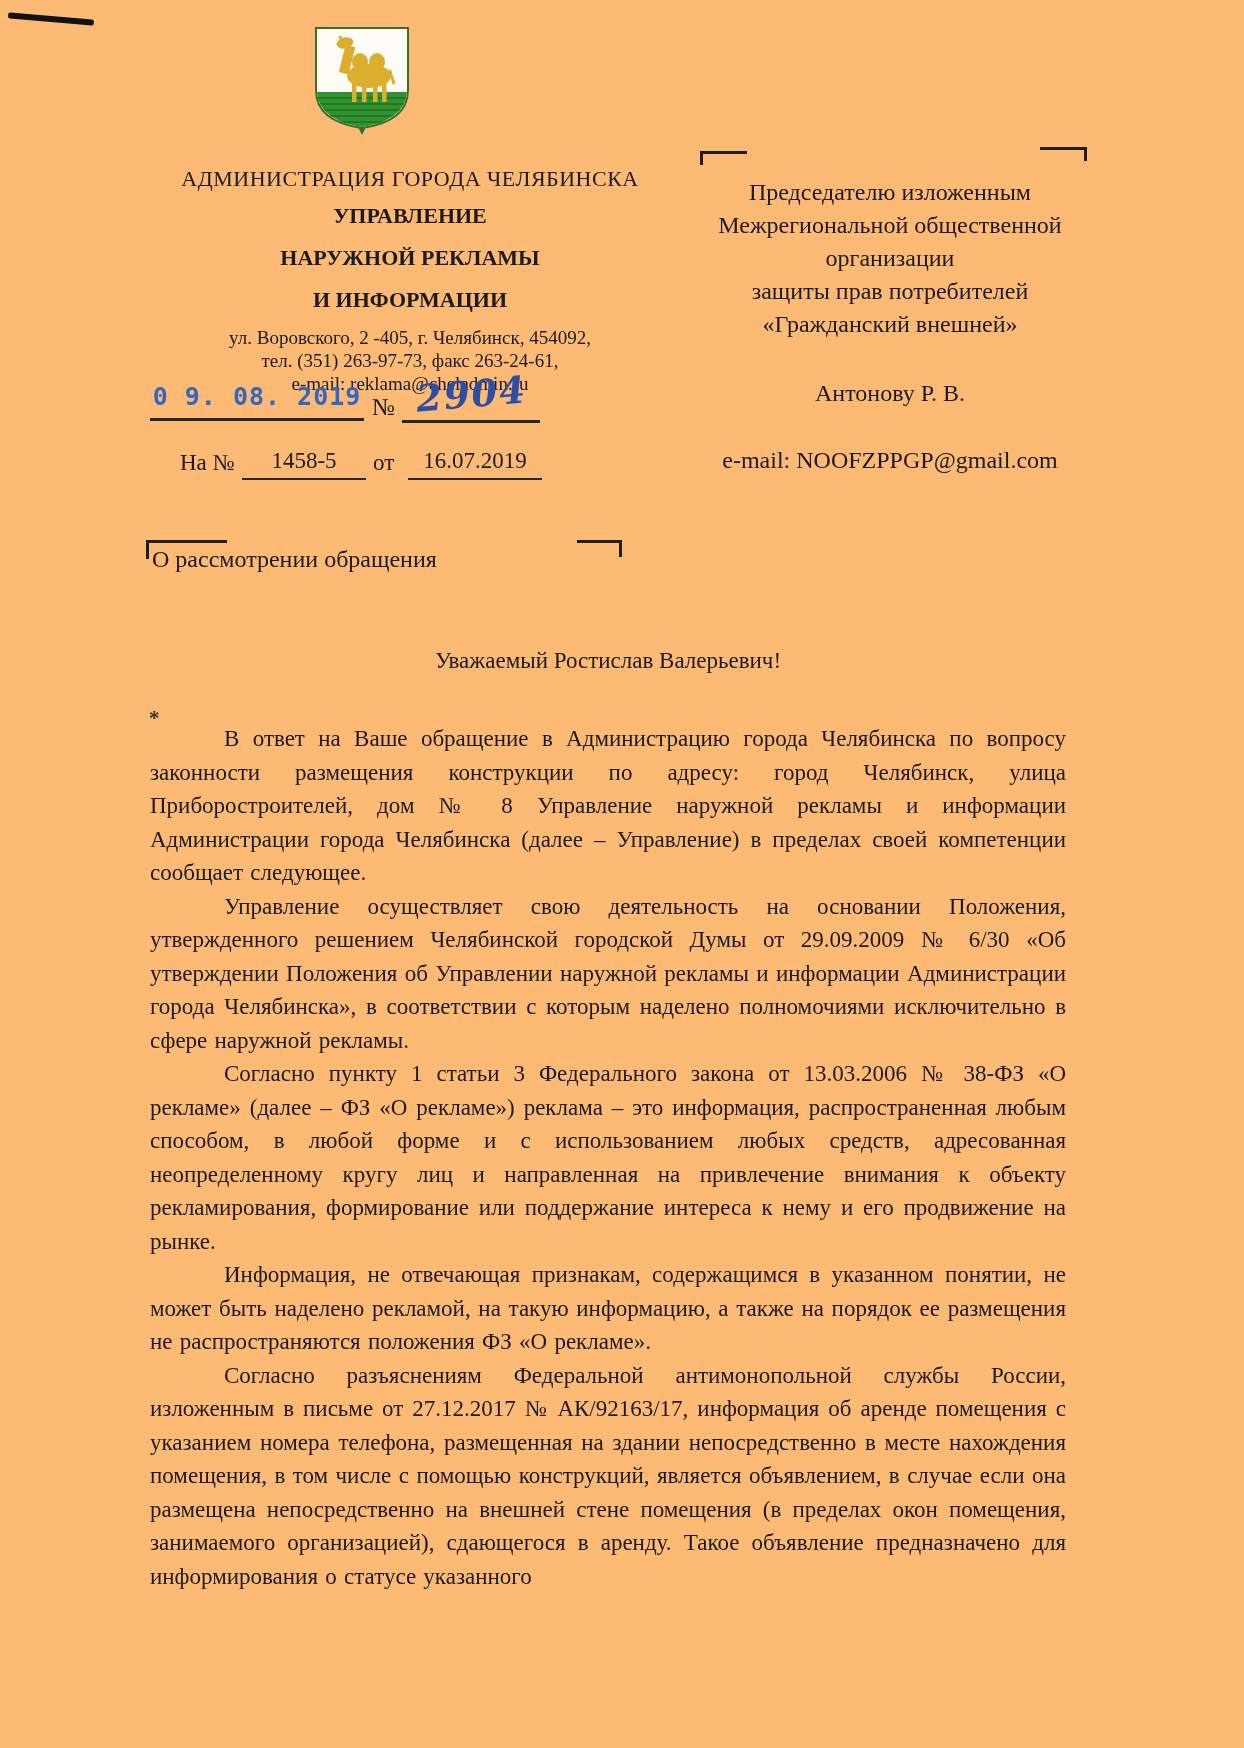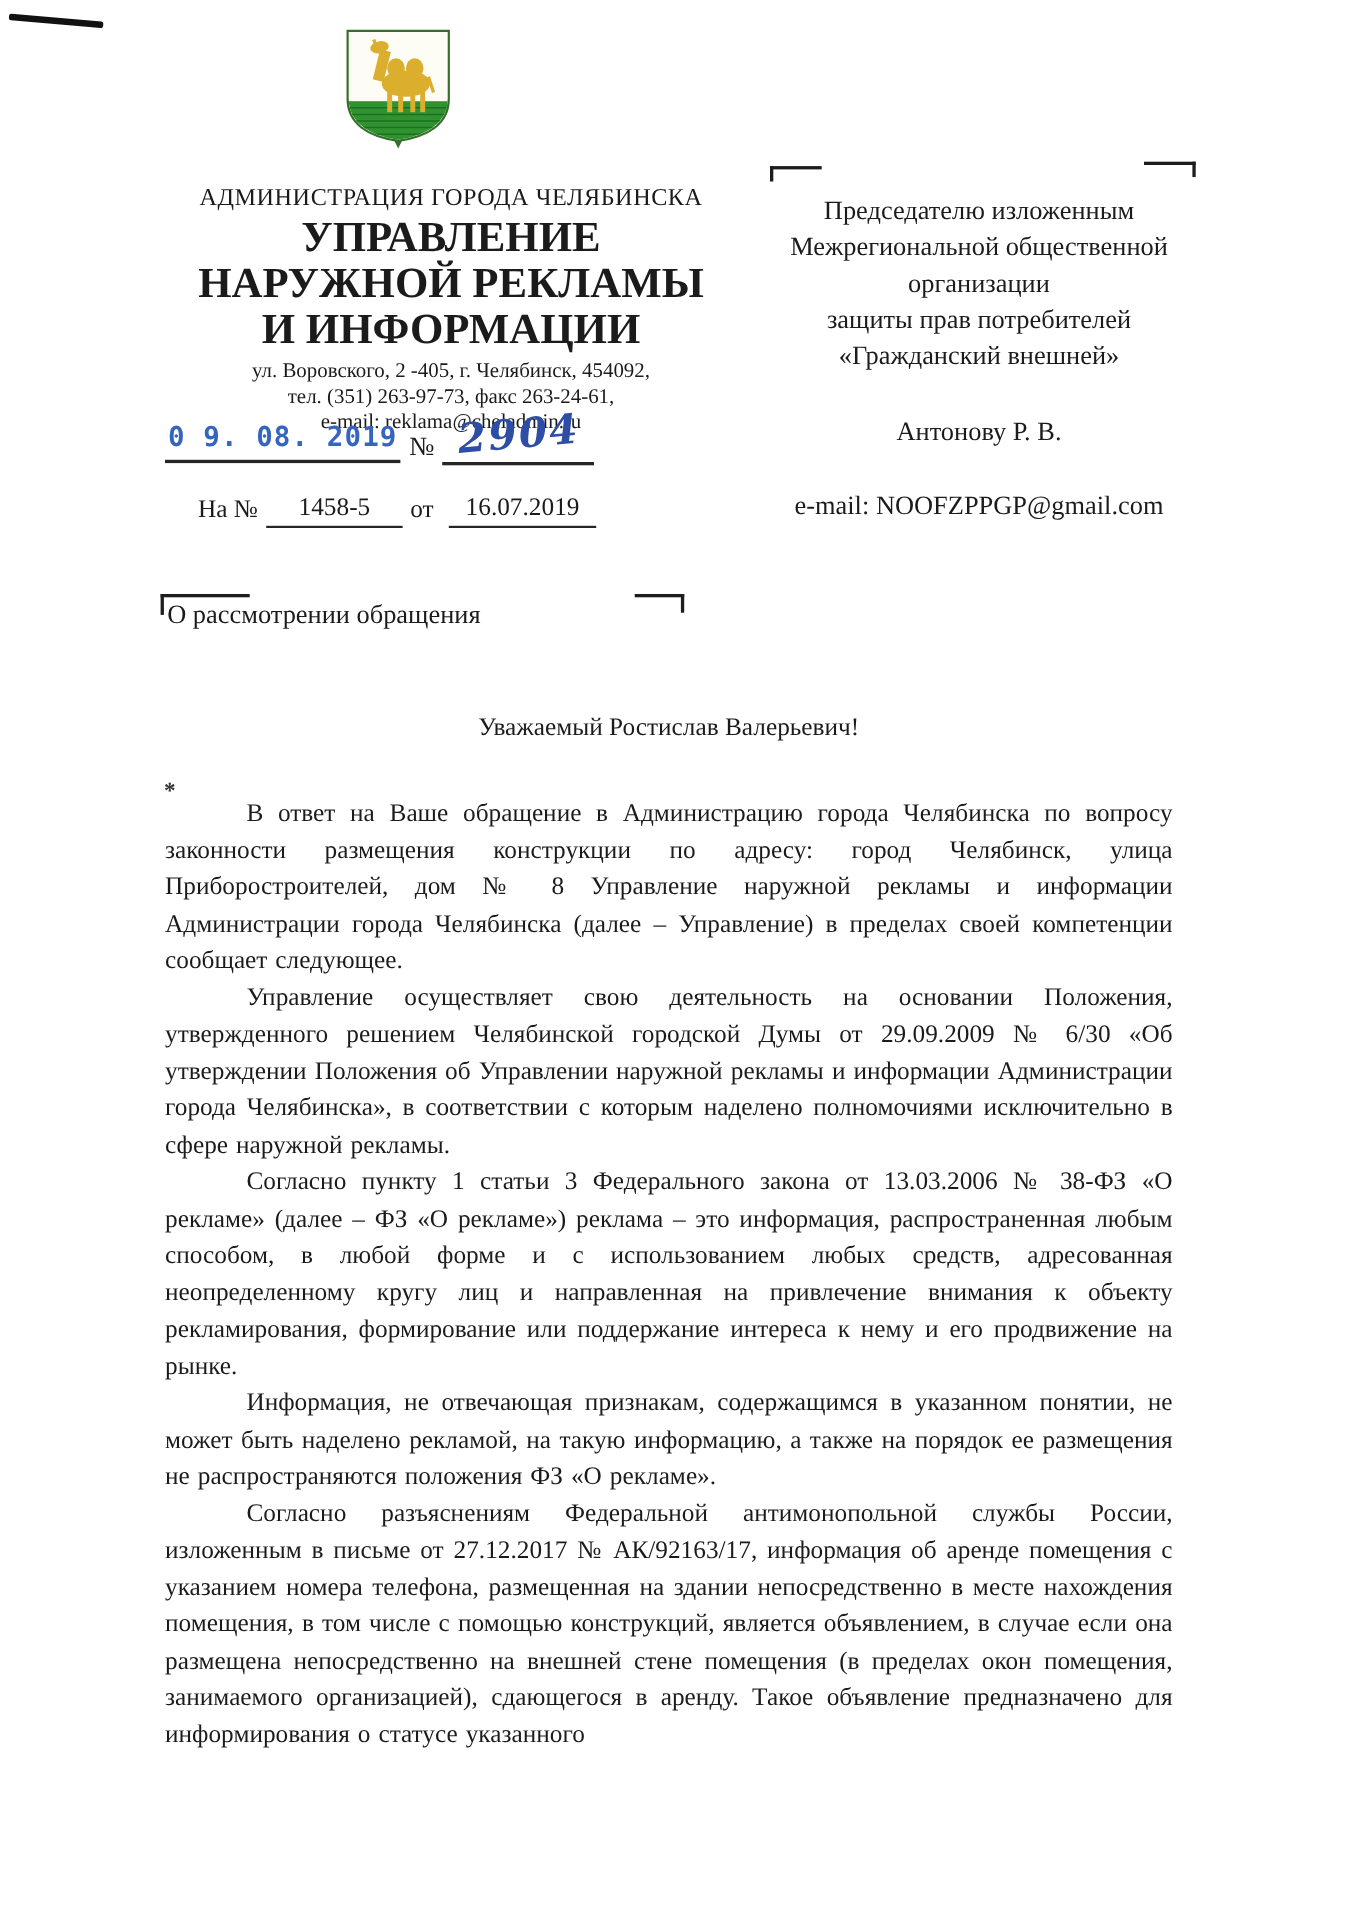--- a/index.html
+++ b/index.html
@@ -1,20 +1,20 @@
 <!DOCTYPE html>
 <html style="--stamp-blue: #3565bd; --ink-blue: #2e4da5; --camel-gold: #dcae2e; --grass-green: #2f9430; --text-ink: #1b1b1b;"><head>
 <meta charset="utf-8">
 <style>
   html,body{margin:0;padding:0;background:#e8e8e6;}
   .page{
     position:relative;
     width:1244px;height:1748px;
     margin:0 auto;
-    background:#ffffff;
+    background:#fdba74;
     font-family:"Liberation Serif", serif;
     color:var(--text-ink,#1b1b1b);
     overflow:hidden;
   }
   
   .scan-streak{
     position:absolute;left:8px;top:16px;width:86px;height:6px;
     background:#121212;border-radius:2px;transform:rotate(5deg);
   }
   .margin-asterisk{
@@ -25,21 +25,21 @@
   .letterhead{
     position:absolute;left:150px;top:24px;width:520px;text-align:center;
   }
   .emblem{position:relative;left:-48px;width:104px;height:112px;margin:0 auto;display:block;}
   .fill-gold{fill:var(--camel-gold,#dcae2e);}
   .fill-green{fill:var(--grass-green,#2f9430);}
   .shield-bg{fill:#fdfdf6;stroke:#356f2a;stroke-width:2;}
   .wall-line{stroke:#1f6e22;stroke-width:1.4;}
   
   .org-top{margin-top:30px;font-size:22px;letter-spacing:.5px;white-space:nowrap;}
-  .dept{font-size:39px;font-weight:bold;line-height:36px;margin-top:6px;}
+  .dept{font-size:22px;font-weight:bold;line-height:36px;margin-top:6px;}
   .addr{font-size:19px;line-height:23px;margin-top:8px;}
   
   .stamp-date{
     position:absolute;left:150px;top:382px;width:214px;
     text-align:center;font-family:"DejaVu Sans Mono", monospace;
     font-weight:bold;font-size:25px;letter-spacing:1px;
     color:var(--stamp-blue,#3565bd);
     border-bottom:3px solid #262626;padding-bottom:7px;
   }
   .num-sign{position:absolute;left:372px;top:394px;font-size:24px;}

